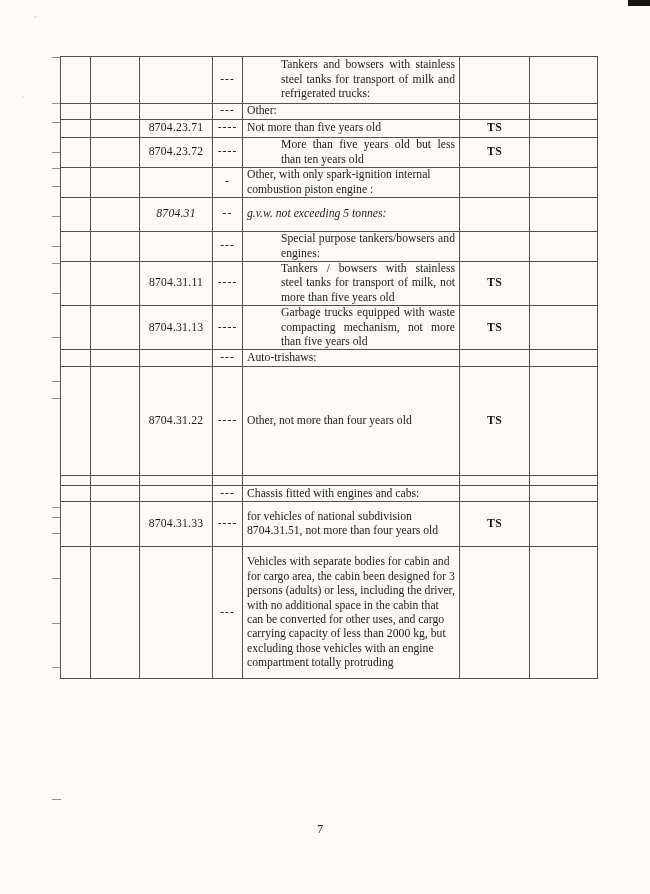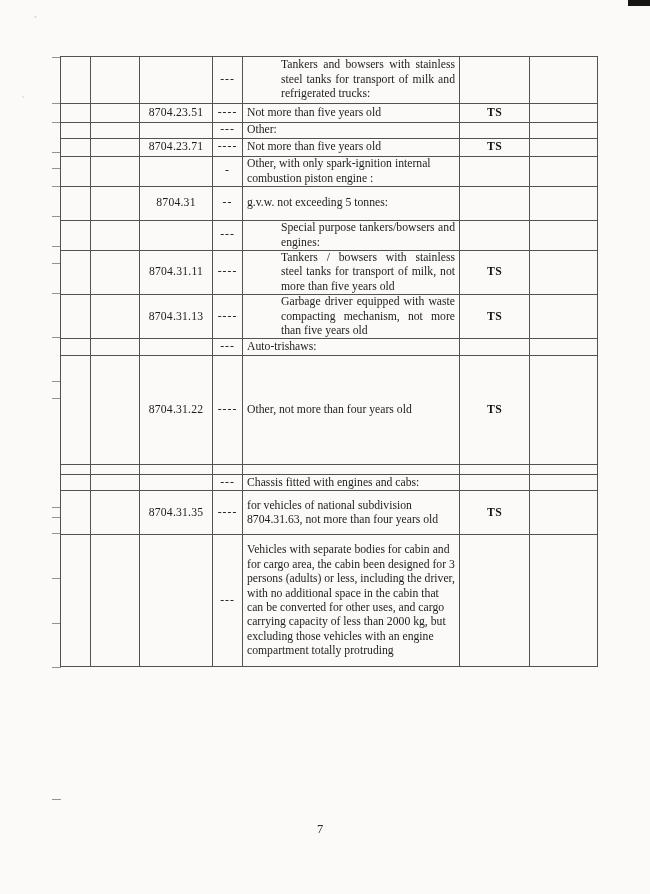--- a/index.html
+++ b/index.html
@@ -91,57 +91,57 @@
     <tbody id="tariff-tbody">
         <tr style="height: 47px;">
     <td class="c-empty1"></td>
     <td class="c-empty2"></td>
     <td class="c-code"></td>
     <td class="c-dash">---</td>
     <td class="c-desc just">Tankers and bowsers with stainless steel tanks for transport of milk and refrigerated trucks:</td>
     <td class="c-status"></td>
     <td class="c-extra"></td>
   </tr>
-        <tr style="height: 19px;">
-    <td class="c-empty1"></td>
-    <td class="c-empty2"></td>
-    <td class="c-code">8704.23.51</td>
+        <tr style="height: 16px;">
+    <td class="c-empty1"></td>
+    <td class="c-empty2"></td>
+    <td class="c-code"></td>
+    <td class="c-dash">---</td>
+    <td class="c-desc">Other:</td>
+    <td class="c-status"></td>
+    <td class="c-extra"></td>
+  </tr>
+        <tr style="height: 18px;">
+    <td class="c-empty1"></td>
+    <td class="c-empty2"></td>
+    <td class="c-code">8704.23.71</td>
     <td class="c-dash">----</td>
     <td class="c-desc">Not more than five years old</td>
     <td class="c-status">TS</td>
     <td class="c-extra"></td>
   </tr>
-        <tr style="height: 16px;">
-    <td class="c-empty1"></td>
-    <td class="c-empty2"></td>
-    <td class="c-code"></td>
-    <td class="c-dash">---</td>
-    <td class="c-desc">Other:</td>
-    <td class="c-status"></td>
-    <td class="c-extra"></td>
-  </tr>
-        <tr style="height: 18px;">
-    <td class="c-empty1"></td>
-    <td class="c-empty2"></td>
-    <td class="c-code">8704.23.71</td>
-    <td class="c-dash">----</td>
-    <td class="c-desc">Not more than five years old</td>
+        <tr style="height: 30px;">
+    <td class="c-empty1"></td>
+    <td class="c-empty2"></td>
+    <td class="c-code">8704.23.72</td>
+    <td class="c-dash">----</td>
+    <td class="c-desc just">More than five years old but less than ten years old</td>
     <td class="c-status">TS</td>
     <td class="c-extra"></td>
   </tr>
         <tr style="height: 30px;">
     <td class="c-empty1"></td>
     <td class="c-empty2"></td>
     <td class="c-code"></td>
     <td class="c-dash">-</td>
     <td class="c-desc">Other, with only spark-ignition internal combustion piston engine :</td>
     <td class="c-status"></td>
     <td class="c-extra"></td>
   </tr>
-        <tr style="height: 34px;">
+        <tr style="height: 34px; font-style: italic;">
     <td class="c-empty1"></td>
     <td class="c-empty2"></td>
     <td class="c-code">8704.31</td>
     <td class="c-dash">--</td>
     <td class="c-desc">g.v.w. not exceeding 5 tonnes:</td>
     <td class="c-status"></td>
     <td class="c-extra"></td>
   </tr>
         <tr style="height: 30px;">
     <td class="c-empty1"></td>
@@ -159,21 +159,21 @@
     <td class="c-dash">----</td>
     <td class="c-desc just">Tankers / bowsers with stainless steel tanks for transport of milk, not more than five years old</td>
     <td class="c-status">TS</td>
     <td class="c-extra"></td>
   </tr>
         <tr style="height: 44px;">
     <td class="c-empty1"></td>
     <td class="c-empty2"></td>
     <td class="c-code">8704.31.13</td>
     <td class="c-dash">----</td>
-    <td class="c-desc just">Garbage driver equipped with waste compacting mechanism, not more than five years old</td>
+    <td class="c-desc just">Garbage trucks equipped with waste compacting mechanism, not more than five years old</td>
     <td class="c-status">TS</td>
     <td class="c-extra"></td>
   </tr>
         <tr style="height: 17px;">
     <td class="c-empty1"></td>
     <td class="c-empty2"></td>
     <td class="c-code"></td>
     <td class="c-dash">---</td>
     <td class="c-desc">Auto-trishaws:</td>
     <td class="c-status"></td>
@@ -199,26 +199,26 @@
   </tr>
         <tr style="height: 16px;">
     <td class="c-empty1"></td>
     <td class="c-empty2"></td>
     <td class="c-code"></td>
     <td class="c-dash">---</td>
     <td class="c-desc">Chassis fitted with engines and cabs:</td>
     <td class="c-status"></td>
     <td class="c-extra"></td>
   </tr>
-        <tr style="height: 44px;">
-    <td class="c-empty1"></td>
-    <td class="c-empty2"></td>
-    <td class="c-code">8704.31.35</td>
-    <td class="c-dash">----</td>
-    <td class="c-desc">for vehicles of national subdivision 8704.31.63, not more than four years old</td>
+        <tr style="height: 45px;">
+    <td class="c-empty1"></td>
+    <td class="c-empty2"></td>
+    <td class="c-code">8704.31.33</td>
+    <td class="c-dash">----</td>
+    <td class="c-desc">for vehicles of national subdivision 8704.31.51, not more than four years old</td>
     <td class="c-status">TS</td>
     <td class="c-extra"></td>
   </tr>
         <tr style="height: 132px;">
     <td class="c-empty1"></td>
     <td class="c-empty2"></td>
     <td class="c-code"></td>
     <td class="c-dash">---</td>
     <td class="c-desc">Vehicles with separate bodies for cabin and for cargo area, the cabin been designed for 3 persons (adults) or less, including the driver, with no additional space in the cabin that can be converted for other uses, and cargo carrying capacity of less than 2000 kg, but excluding those vehicles with an engine compartment totally protruding</td>
     <td class="c-status"></td>

